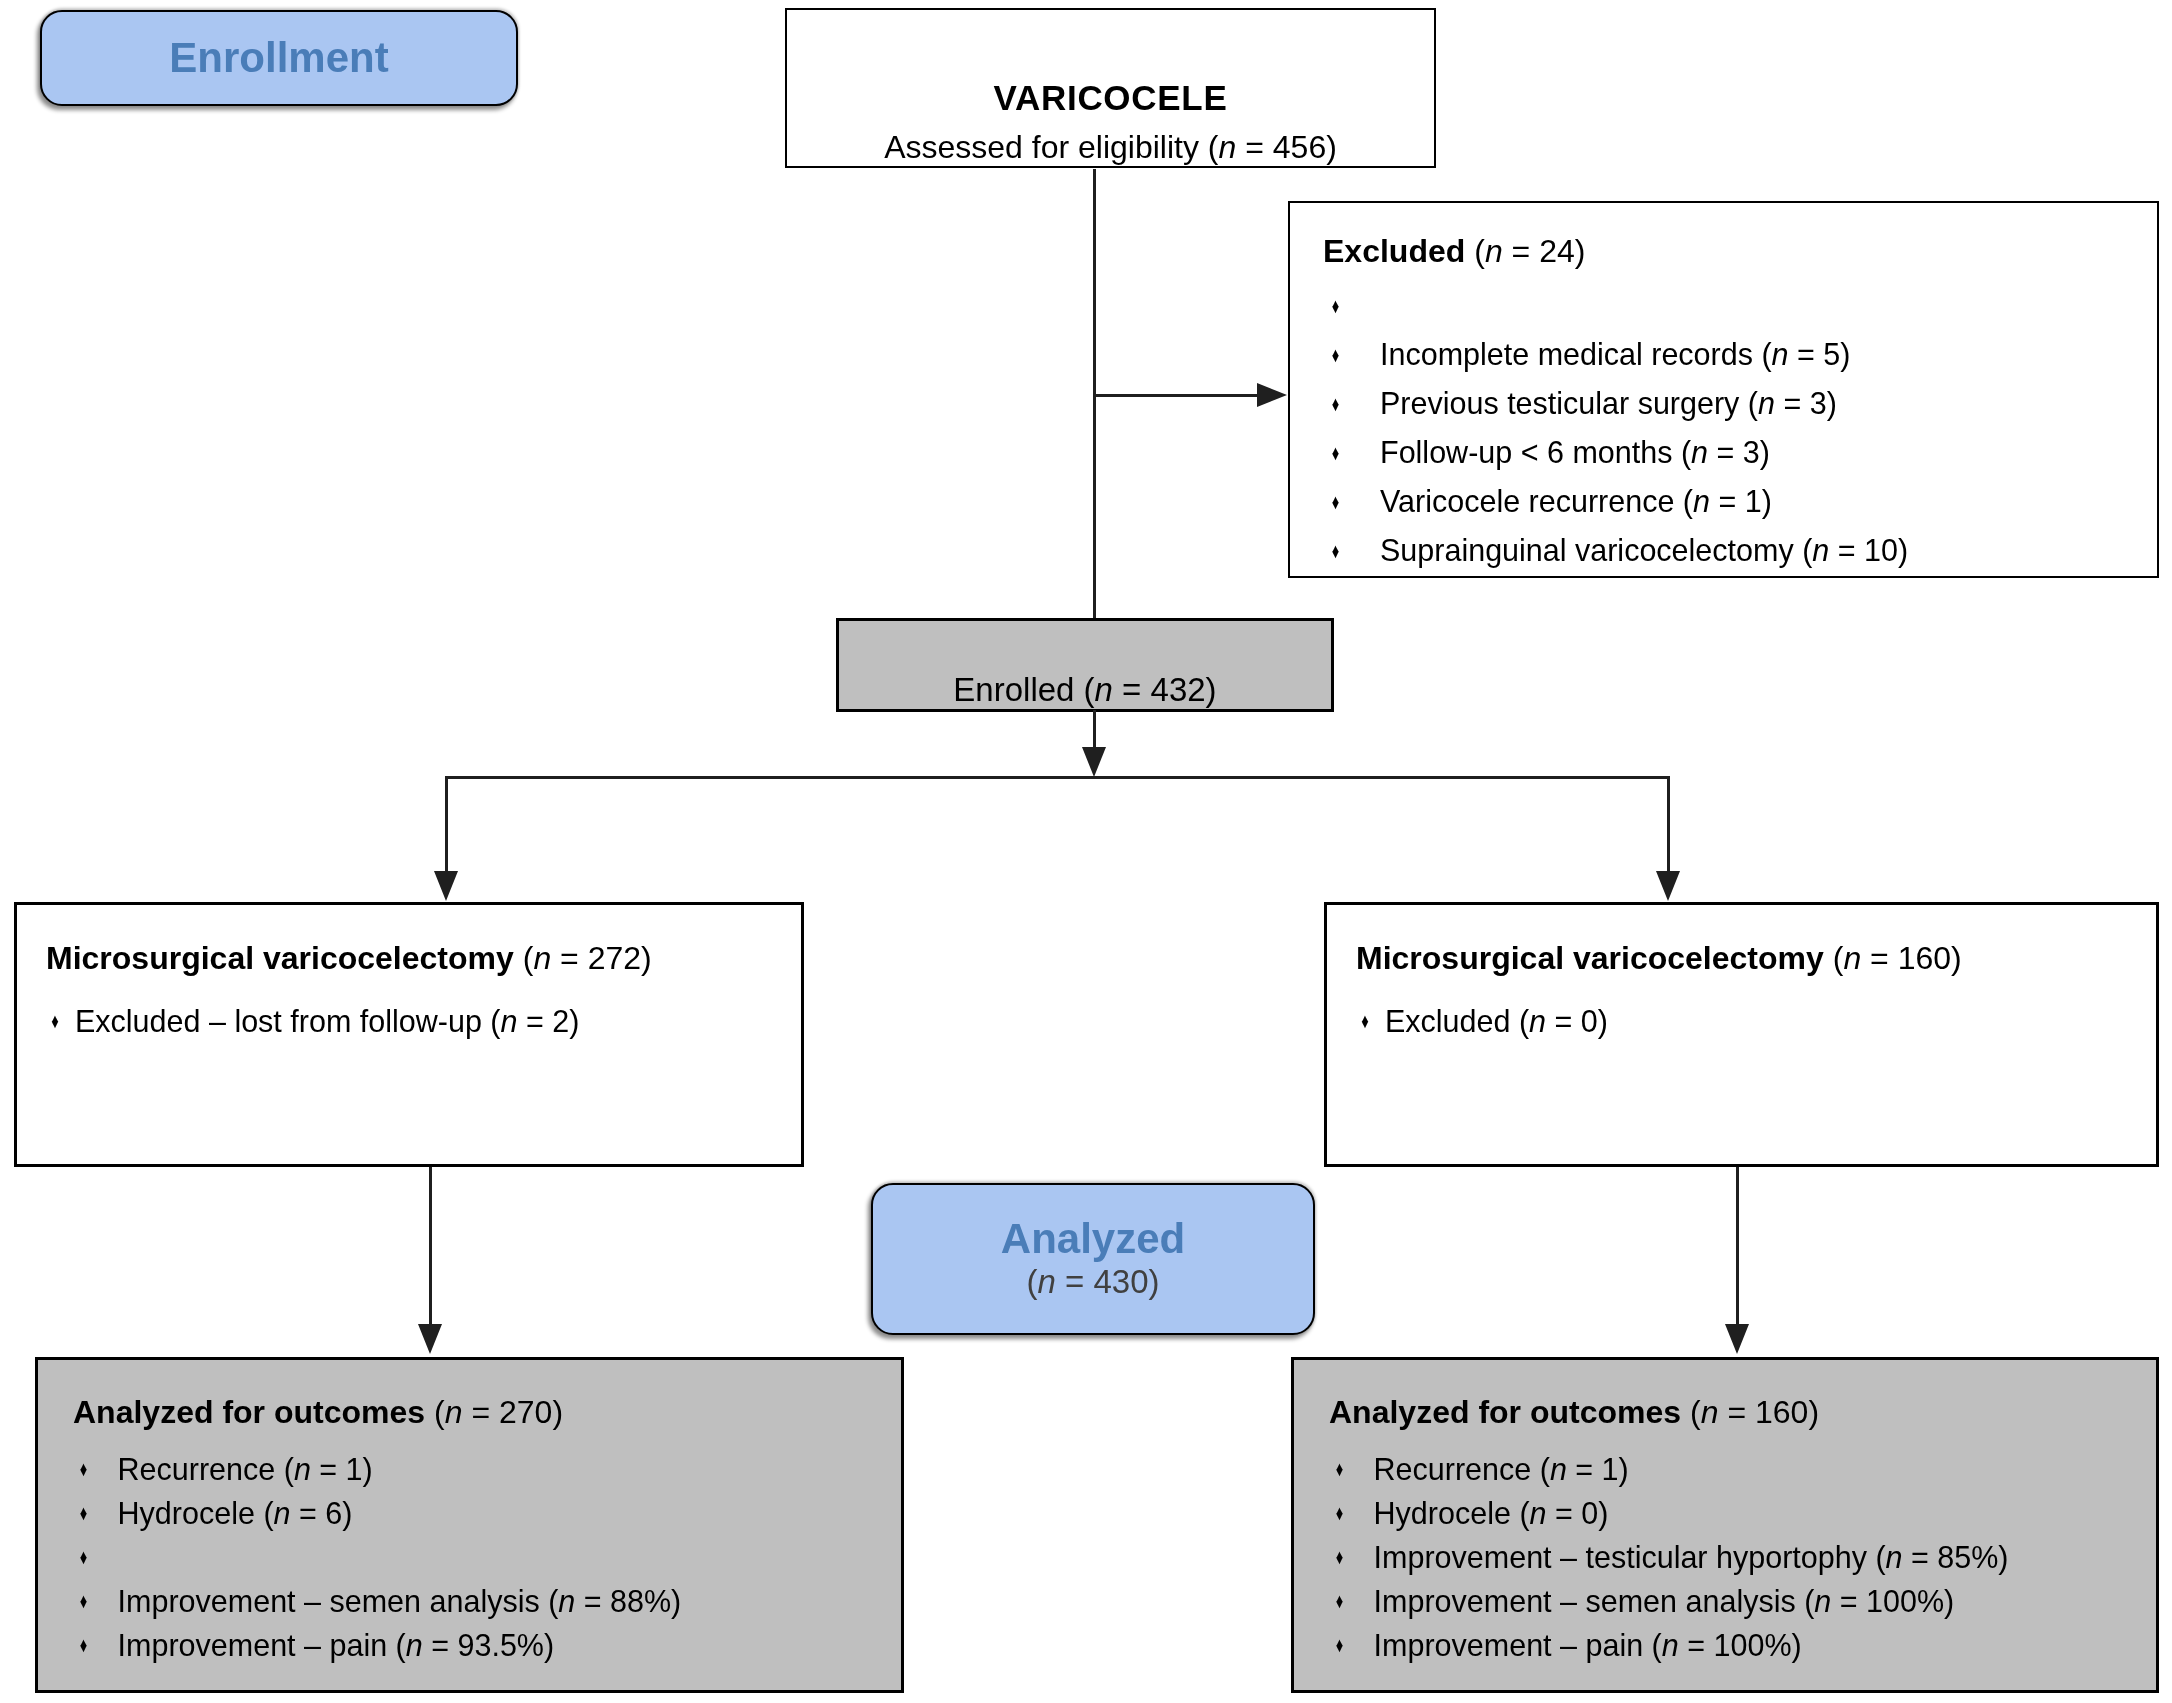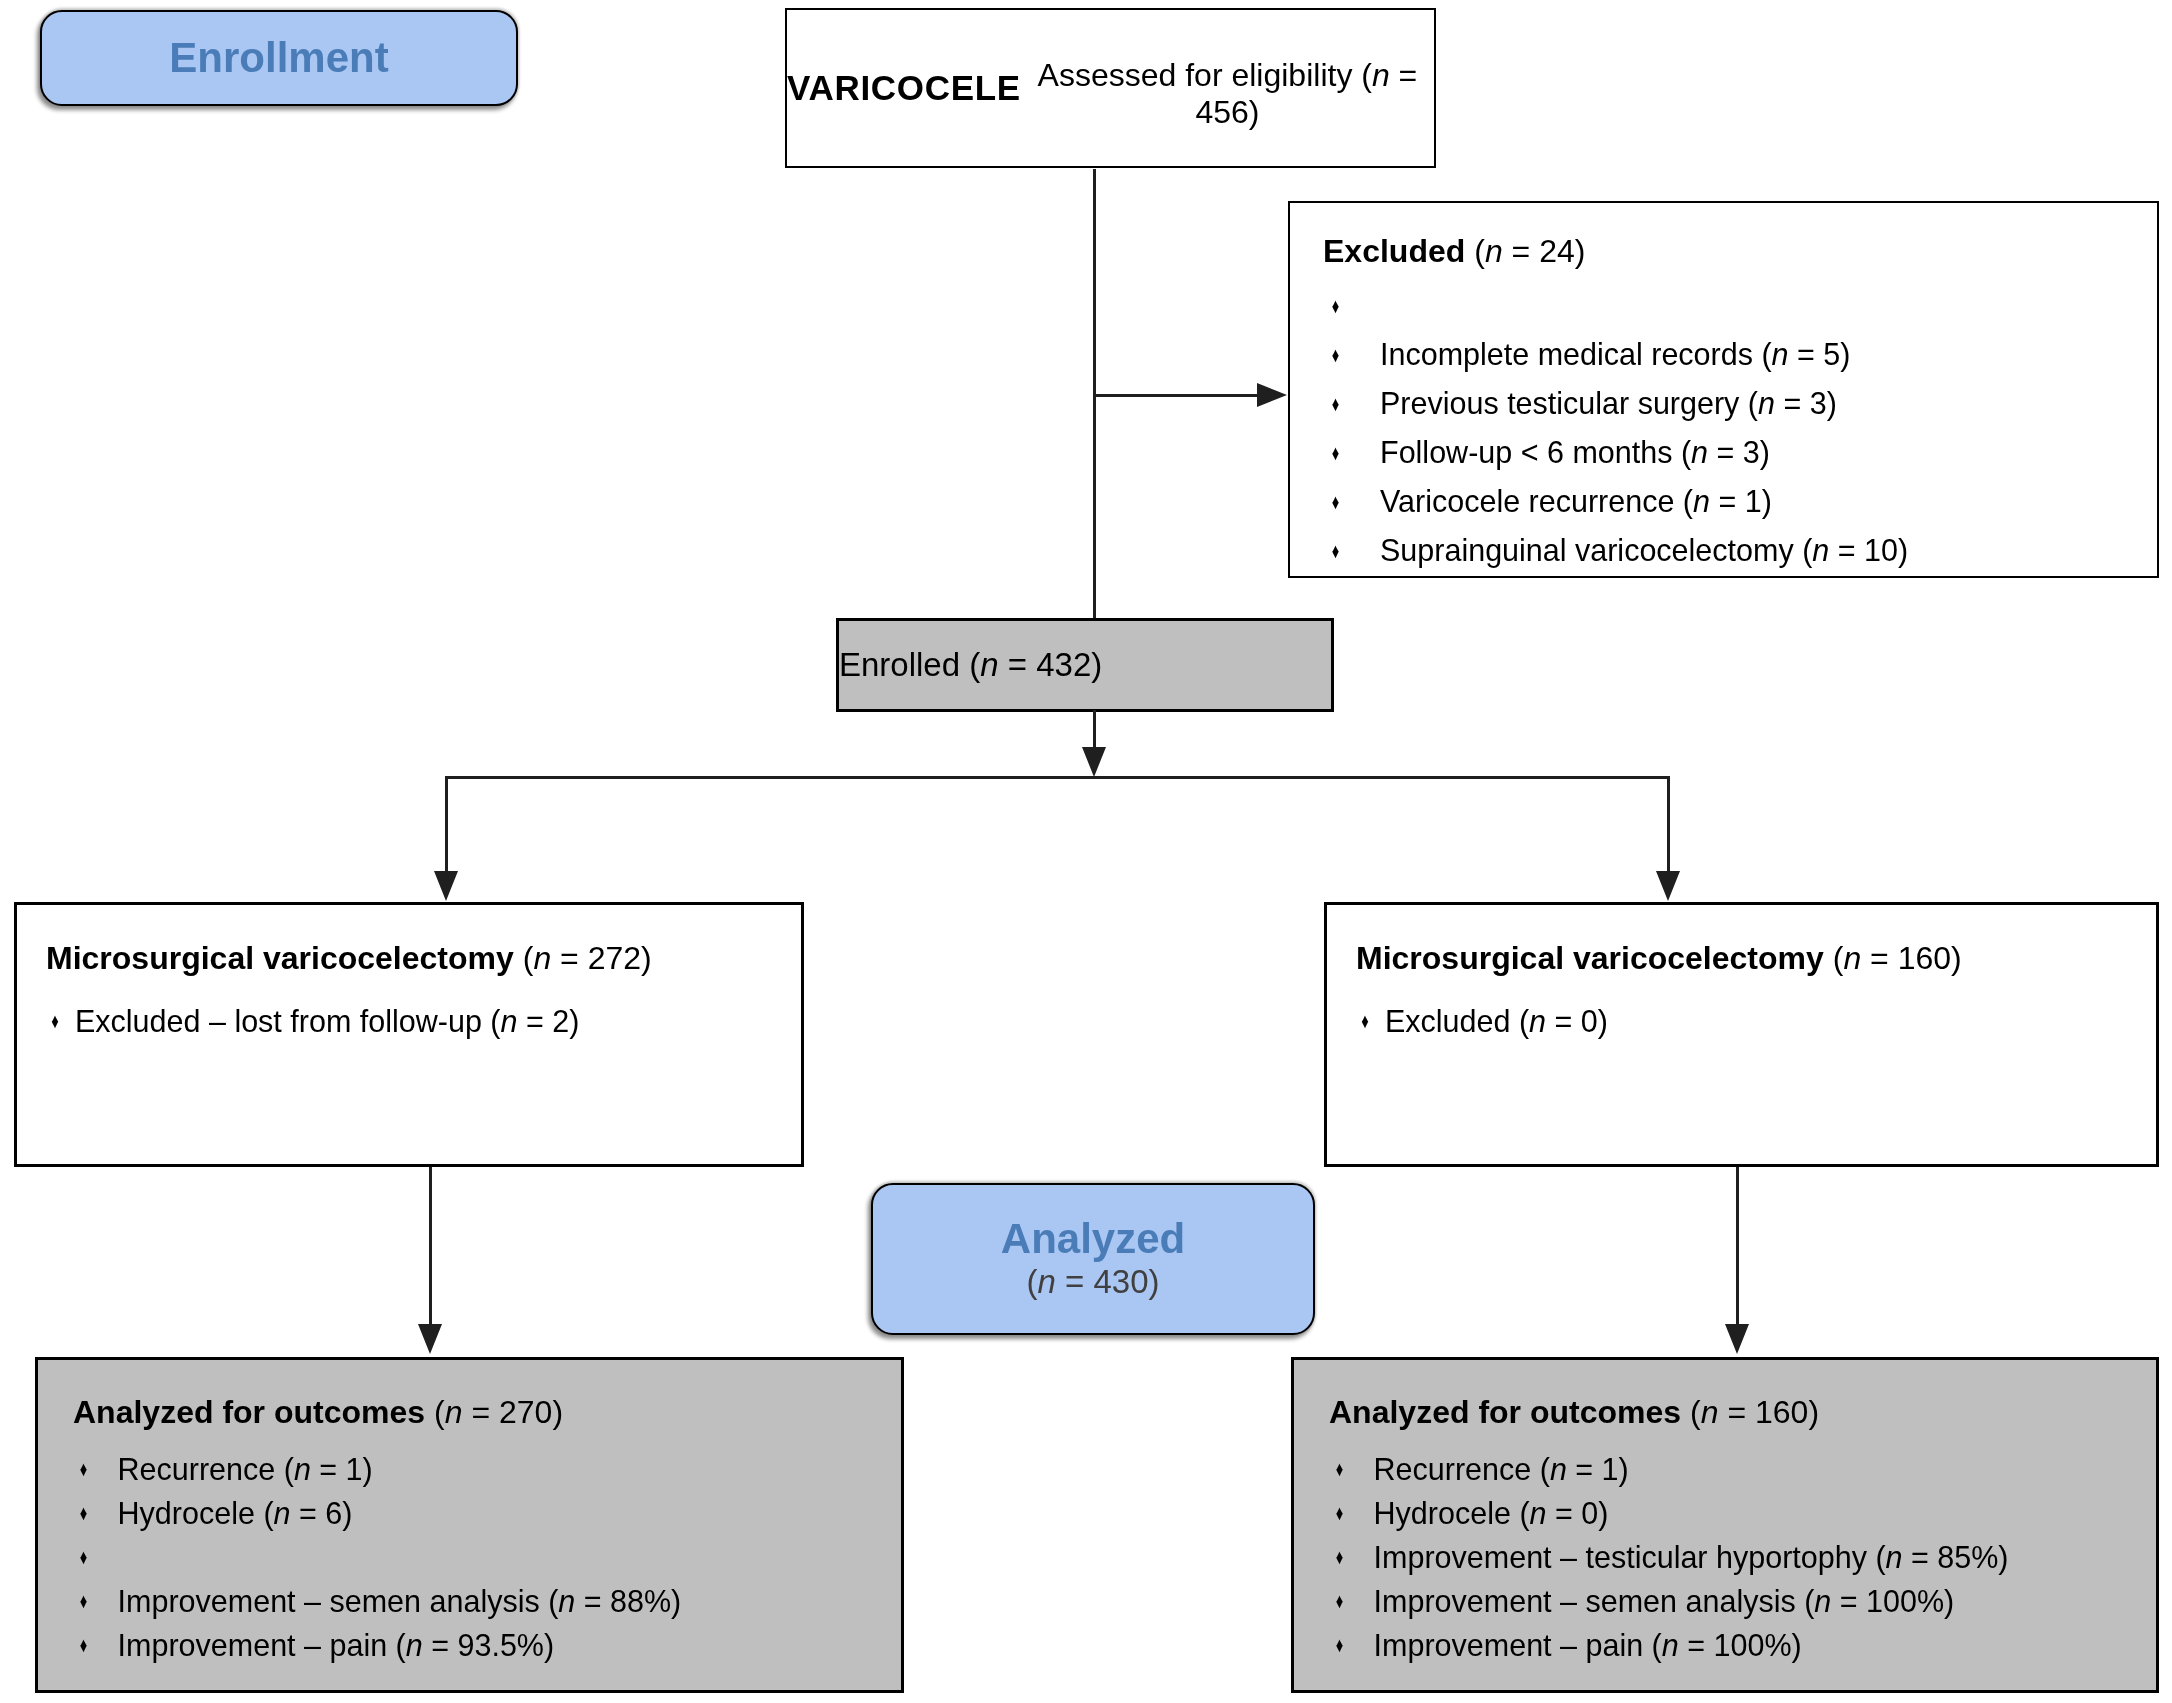--- a/index.html
+++ b/index.html
@@ -42,23 +42,23 @@
     font-size: 42px;
     line-height: 1.1;
   }
   .analyzed-n {
     font-size: 33px;
     color: #404040;
     line-height: 1.2;
   }
   .center-col {
     display: flex;
-    flex-direction: row;
+    flex-direction: column;
     align-items: center;
-    justify-content: space-between;
+    justify-content: flex-end;
     text-align: center;
   }
   .vari-title { font-size: 35px; font-weight: bold; letter-spacing: 0.7px; }
   .vari-sub   { font-size: 32px; margin-top: 11px; }
   .enrolled-text { font-size: 33px; }
 
   .title-row { font-size: 32px; line-height: 40px; white-space: nowrap; }
   .title-bold { font-weight: bold; }
   .title-n { margin-left: 9px; }
 

